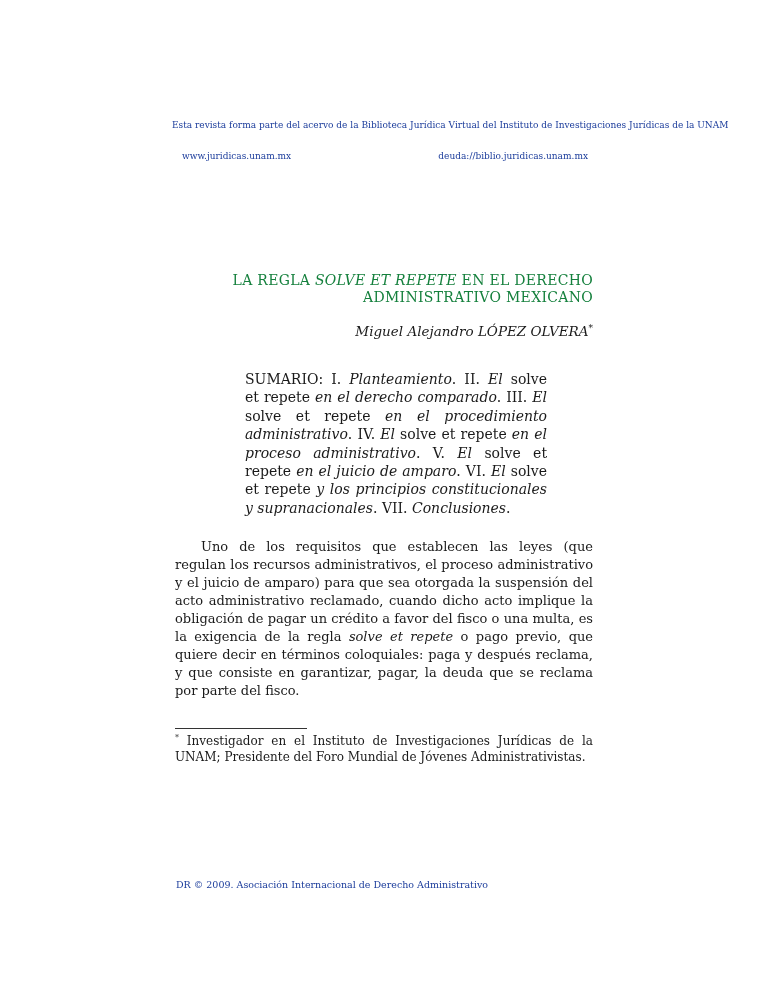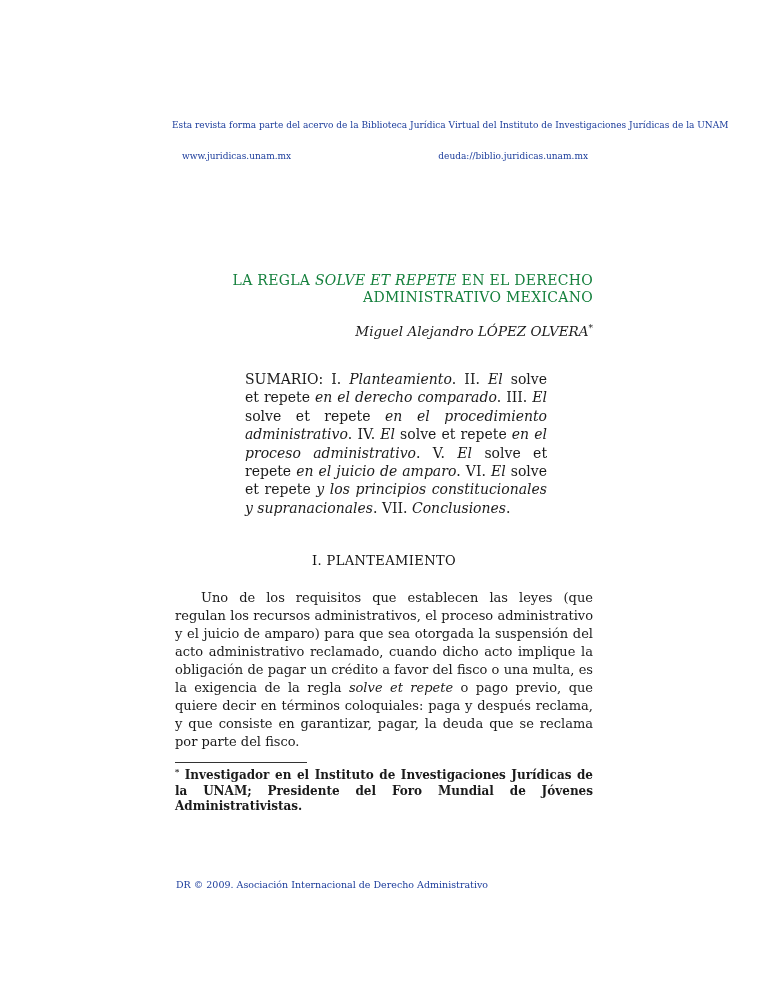--- a/index.html
+++ b/index.html
@@ -79,21 +79,21 @@
   }
   .body-paragraph {
     margin: 21px 0 0 0;
     font-size: 13px;
     line-height: 18px;
     text-align: justify;
     text-indent: 26px;
   }
 
   
-  .footnote-area { margin-top: 11px; font-weight: bold; }
+  .footnote-area { margin-top: 28px; }
   .footnote-rule {
     border: none;
     border-top: 1px solid #333;
     width: 132px;
     margin: 0 0 5px 0;
   }
   .footnote {
     margin: 0;
     font-size: 12px;
     line-height: 15.5px;
@@ -127,21 +127,20 @@
     </div>
   </header>
 
   <main class="content">
     <h1 class="title"><span>LA REGLA </span><span style="font-style: italic;">SOLVE ET REPETE</span><span> EN EL DERECHO ADMINISTRATIVO MEXICANO</span></h1>
 
     <div class="author"><span>Miguel Alejandro LÓPEZ OLVERA</span><sup>*</sup></div>
 
     <div class="summary"><span>SUMARIO: I. </span><span style="font-style: italic;">Planteamiento</span><span>. II. </span><span style="font-style: italic;">El </span><span>solve et repete</span><span style="font-style: italic;"> en el derecho comparado</span><span>. III. </span><span style="font-style: italic;">El </span><span>solve et repete</span><span style="font-style: italic;"> en el procedimiento administrativo</span><span>. IV. </span><span style="font-style: italic;">El </span><span>solve et repete</span><span style="font-style: italic;"> en el proceso administrativo</span><span>. V. </span><span style="font-style: italic;">El </span><span>solve et repete</span><span style="font-style: italic;"> en el juicio de amparo</span><span>. VI. </span><span style="font-style: italic;">El </span><span>solve et repete</span><span style="font-style: italic;"> y los principios constitucionales y supranacionales</span><span>. VII. </span><span style="font-style: italic;">Conclusiones</span><span>.</span></div>
 
-    <h2 class="section-heading">I. PLANTEAMIENTO</h2>
 
     <p class="body-paragraph"><span>Uno de los requisitos que establecen las leyes (que regulan los recursos administrativos, el proceso administrativo y el juicio de amparo) para que sea otorgada la suspensión del acto administrativo reclamado, cuando dicho acto implique la obligación de pagar un crédito a favor del fisco o una multa, es la exigencia de la regla </span><span style="font-style: italic;">solve et repete</span><span> o pago previo, que quiere decir en términos coloquiales: paga y después reclama, y que consiste en garantizar, pagar, la deuda que se reclama por parte del fisco.</span></p>
 
     <div class="footnote-area">
       <hr class="footnote-rule">
       <p class="footnote"><sup>*</sup><span> Investigador en el Instituto de Investigaciones Jurídicas de la UNAM; Presidente del Foro Mundial de Jóvenes Administrativistas.</span></p>
     </div>
   </main>
 
   <footer class="doc-footer">DR © 2009. Asociación Internacional de Derecho Administrativo</footer>

